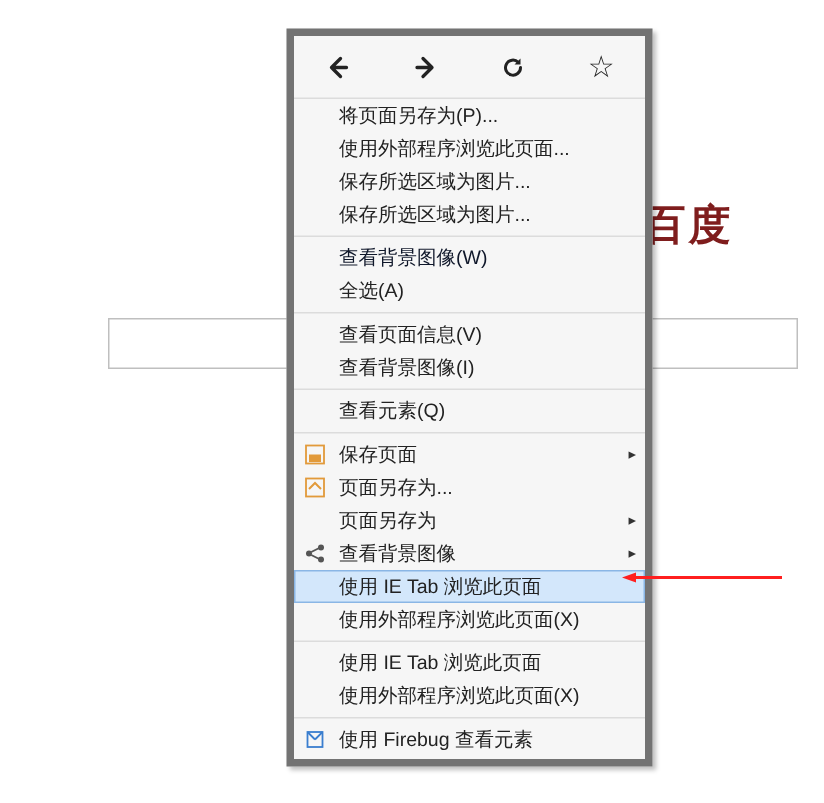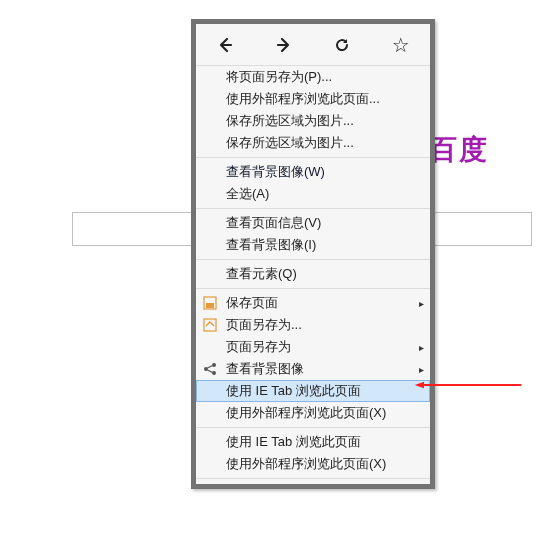--- a/index.html
+++ b/index.html
@@ -25,21 +25,21 @@
     width: 18px;
     height: 44px;
     position: relative;
   }
   .bg-logo .paw span {
     position: absolute;
     background: #3a5fd6;
     border-radius: 50%;
   }
   .bg-logo .text {
-    color: #a21caf;
+    color: #7f1d1d;
     font-weight: 700;
     font-size: 28px;
     letter-spacing: 2px;
   }
   .searchbox {
     position: absolute;
     left: 72px;
     top: 212px;
     width: 460px;
     height: 34px;
@@ -248,19 +248,28 @@
 
   <div class="item">
     <span class="label">使用 IE Tab 浏览此页面</span>
   </div>
   <div class="item">
     <span class="label">使用外部程序浏览此页面(X)</span>
   </div>
 
   <div class="sep"></div>
 
+  <div class="item">
+    <span class="icon">
+      <svg width="14" height="14" viewBox="0 0 14 14">
+          <rect x="2" y="2" width="10" height="10" fill="none" stroke="#3a7ecf" stroke-width="1.2"></rect>
+          <path d="M2 2 L7 7 M12 2 L7 7" stroke="#3a7ecf" stroke-width="1.2"></path>
+        </svg>
+    </span>
+    <span class="label">使用 Firebug 查看元素</span>
+  </div>
 
 </div>
 
 <svg class="red-arrow" width="160" height="12" viewBox="0 0 160 12">
   <line x1="160" y1="6" x2="12" y2="6" stroke="#ff1f1f" stroke-width="3"></line>
   <polygon points="0,6 14,1 14,11" fill="#ff1f1f"></polygon>
 </svg>
 
 </body></html>

